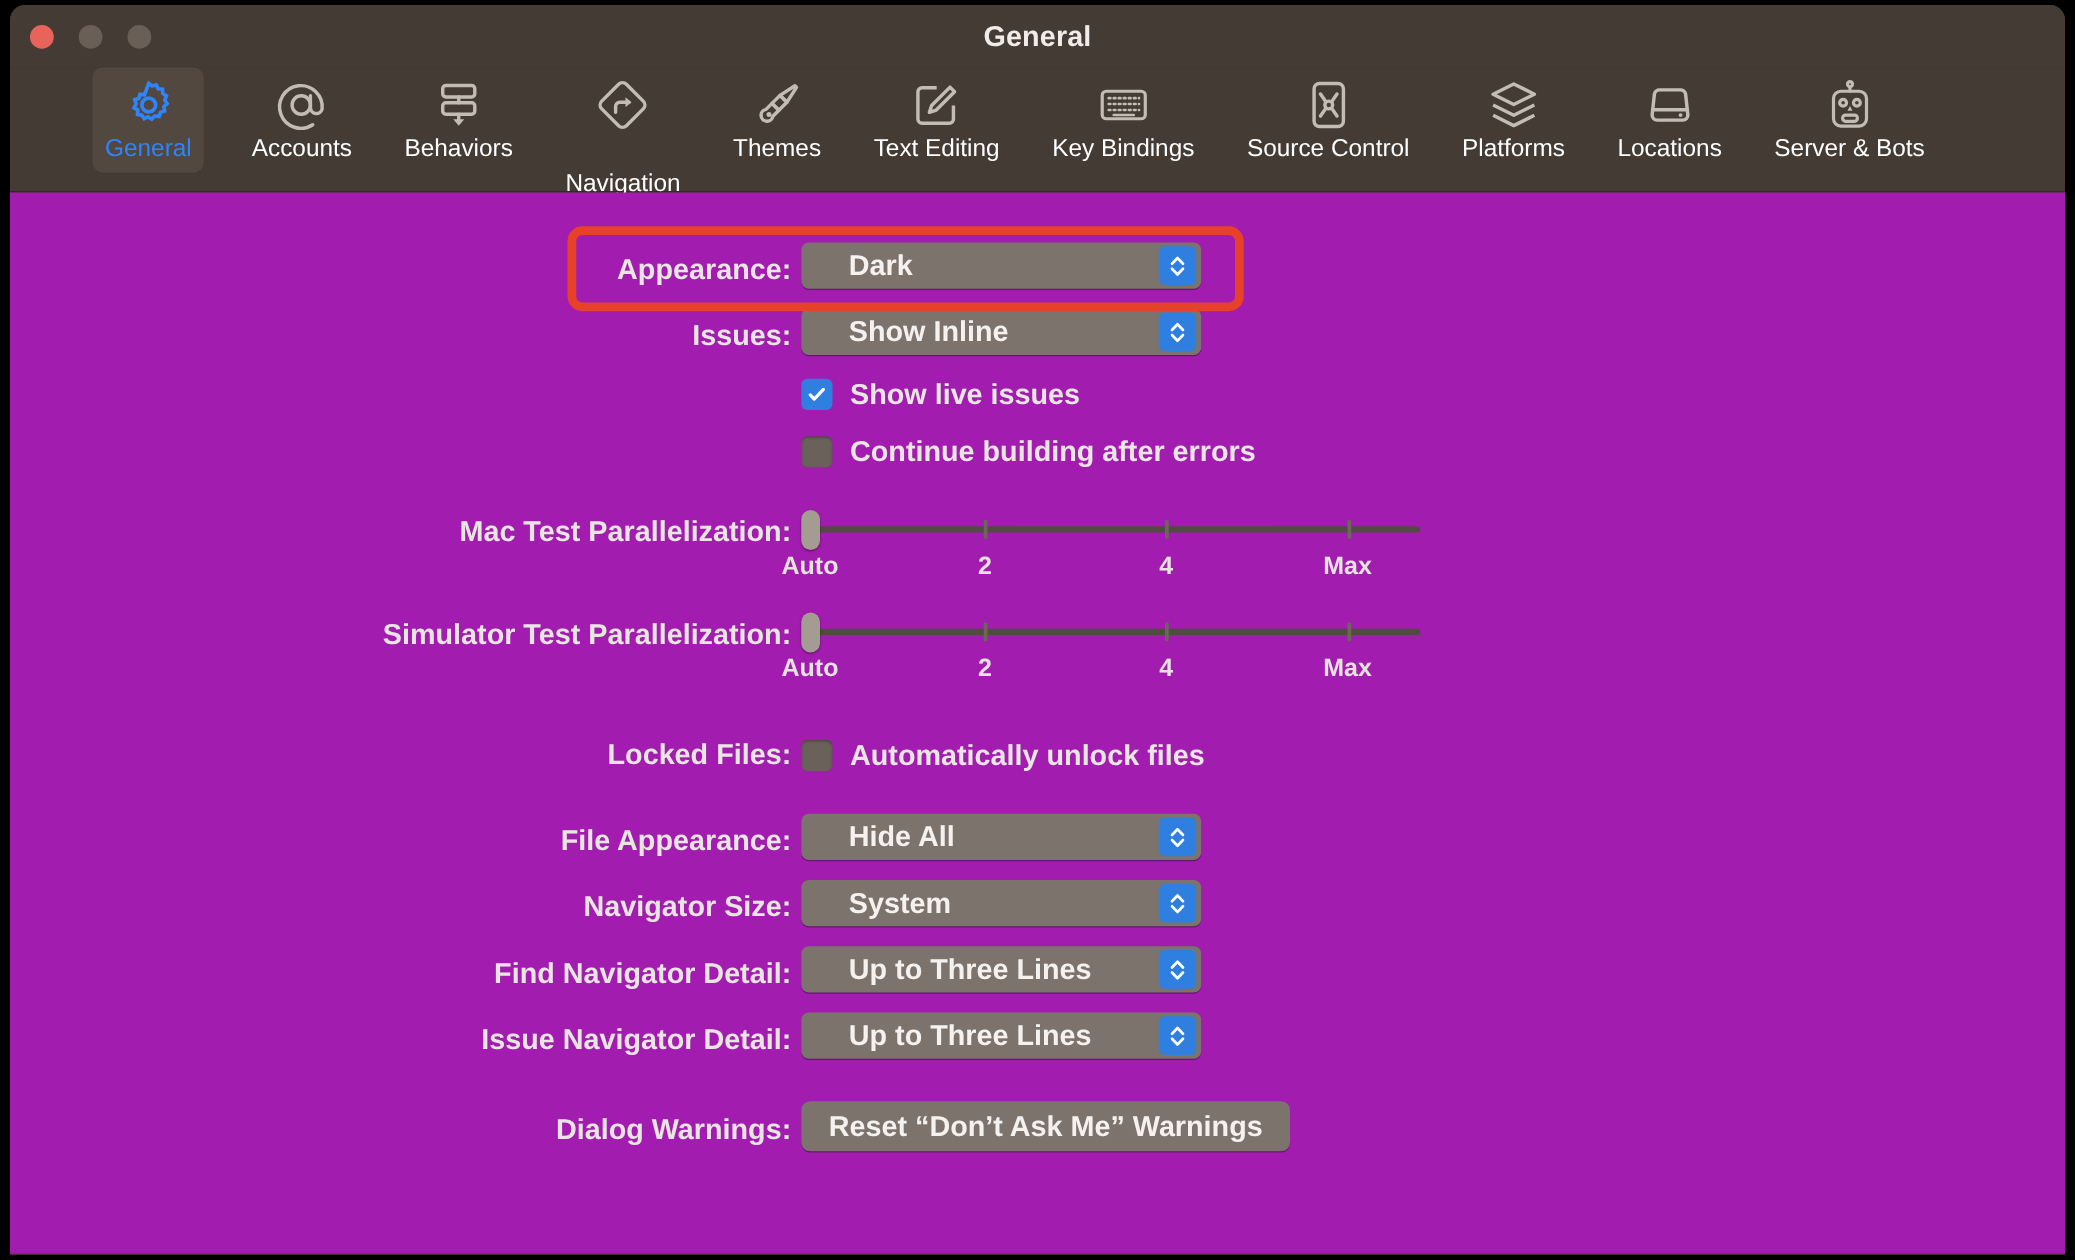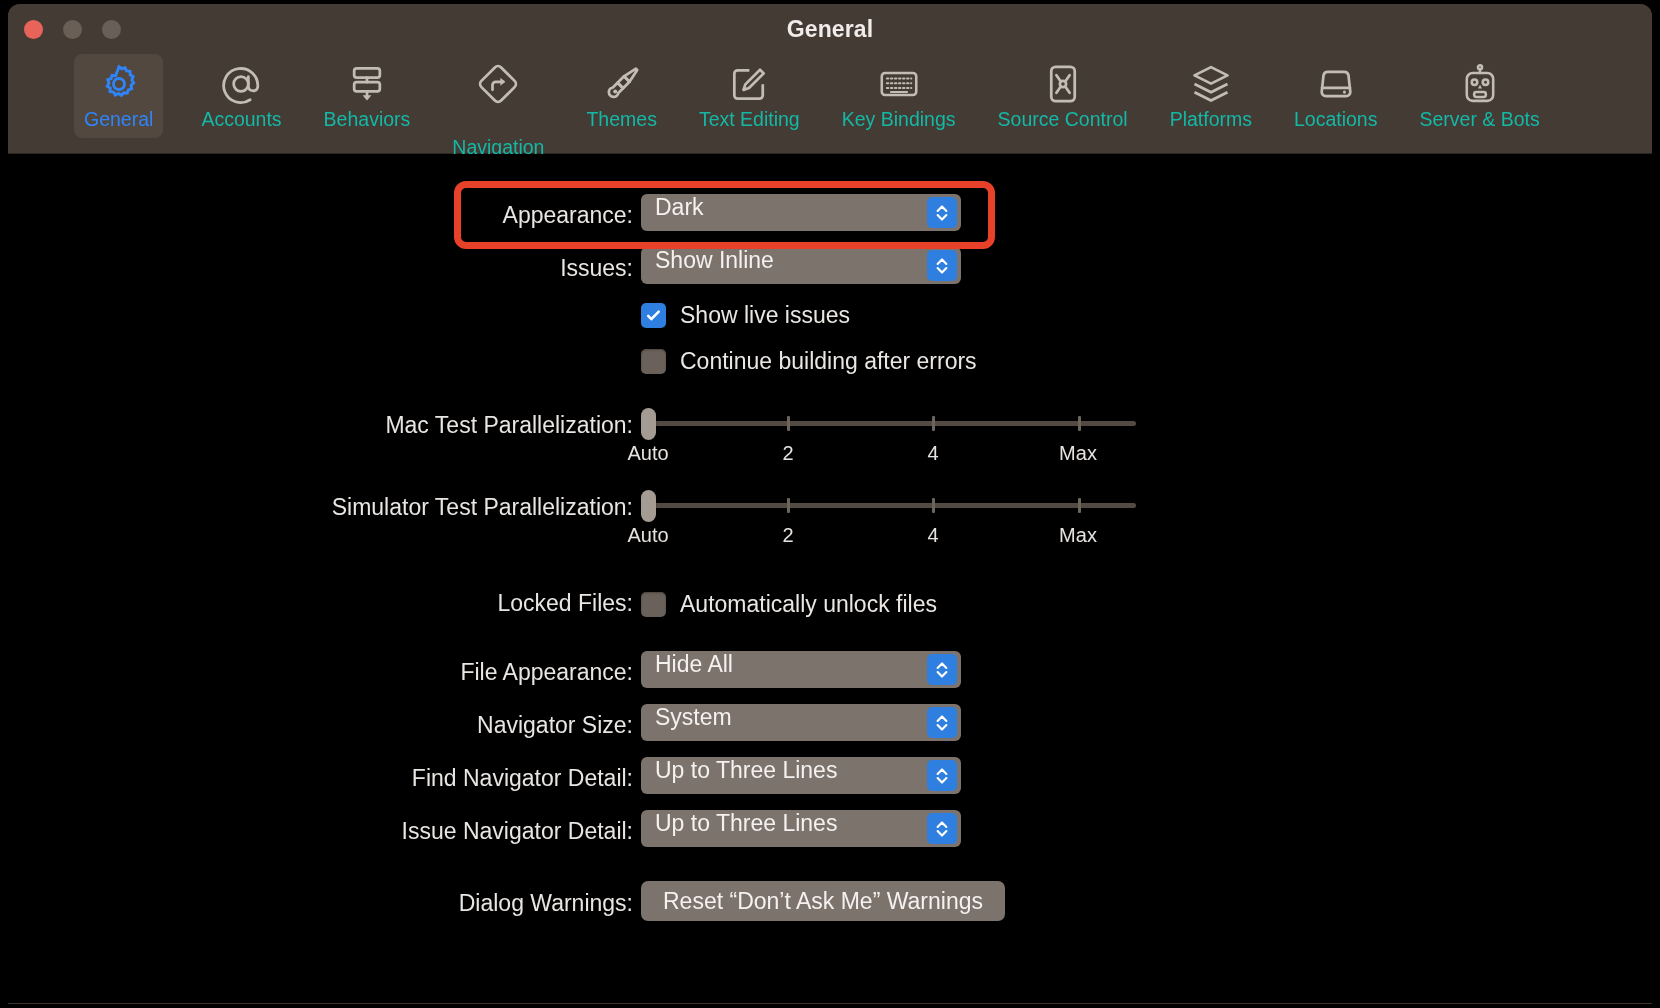--- a/index.html
+++ b/index.html
@@ -63,21 +63,21 @@
   }
   .tb-item {
     position: relative;
     display: flex;
     flex-direction: column;
     align-items: center;
     justify-content: flex-start;
     padding: 6px 10px 8px 10px;
     border-radius: 8px;
     min-width: 72px;
-    color: #14b8a6;
+    color: #ffffff;
     cursor: default;
   }
   .tb-item.selected {
     background: #524840;
     color: #2f85f7;
   }
   .tb-icon {
     height: 48px;
     display: flex;
     align-items: center;
@@ -100,21 +100,22 @@
   .tb-keybind    { margin-left: 22px; }
   .tb-source     { margin-left: 22px; }
   .tb-platforms  { margin-left: 22px; }
   .tb-locations  { margin-left: 22px; }
   .tb-server     { margin-left: 22px; }
 
   
   .content {
     position: relative;
     height: 849px;
-    background: #000000;
+    background: #a21caf;
+    font-weight: bold;
   }
 
   .row {
     position: absolute;
     display: flex;
     align-items: center;
   }
   .lbl {
     text-align: right;
     color: #e9e5e2;
@@ -122,23 +123,24 @@
     white-space: nowrap;
   }
 
   
   .popup {
     position: relative;
     height: 37px;
     background: #7c736c;
     border-radius: 6px;
     display: flex;
-    align-items: flex-start;
+    align-items: center;
     box-shadow: 0 1px 0 rgba(0,0,0,.35);
     cursor: default;
+    padding-left: 24px;
   }
   .popup .val {
     color: #f4f1ef;
     font-size: 23px;
     padding-left: 14px;
     white-space: nowrap;
   }
   .popup .arrows {
     position: absolute;
     right: 4px; top: 3px;

